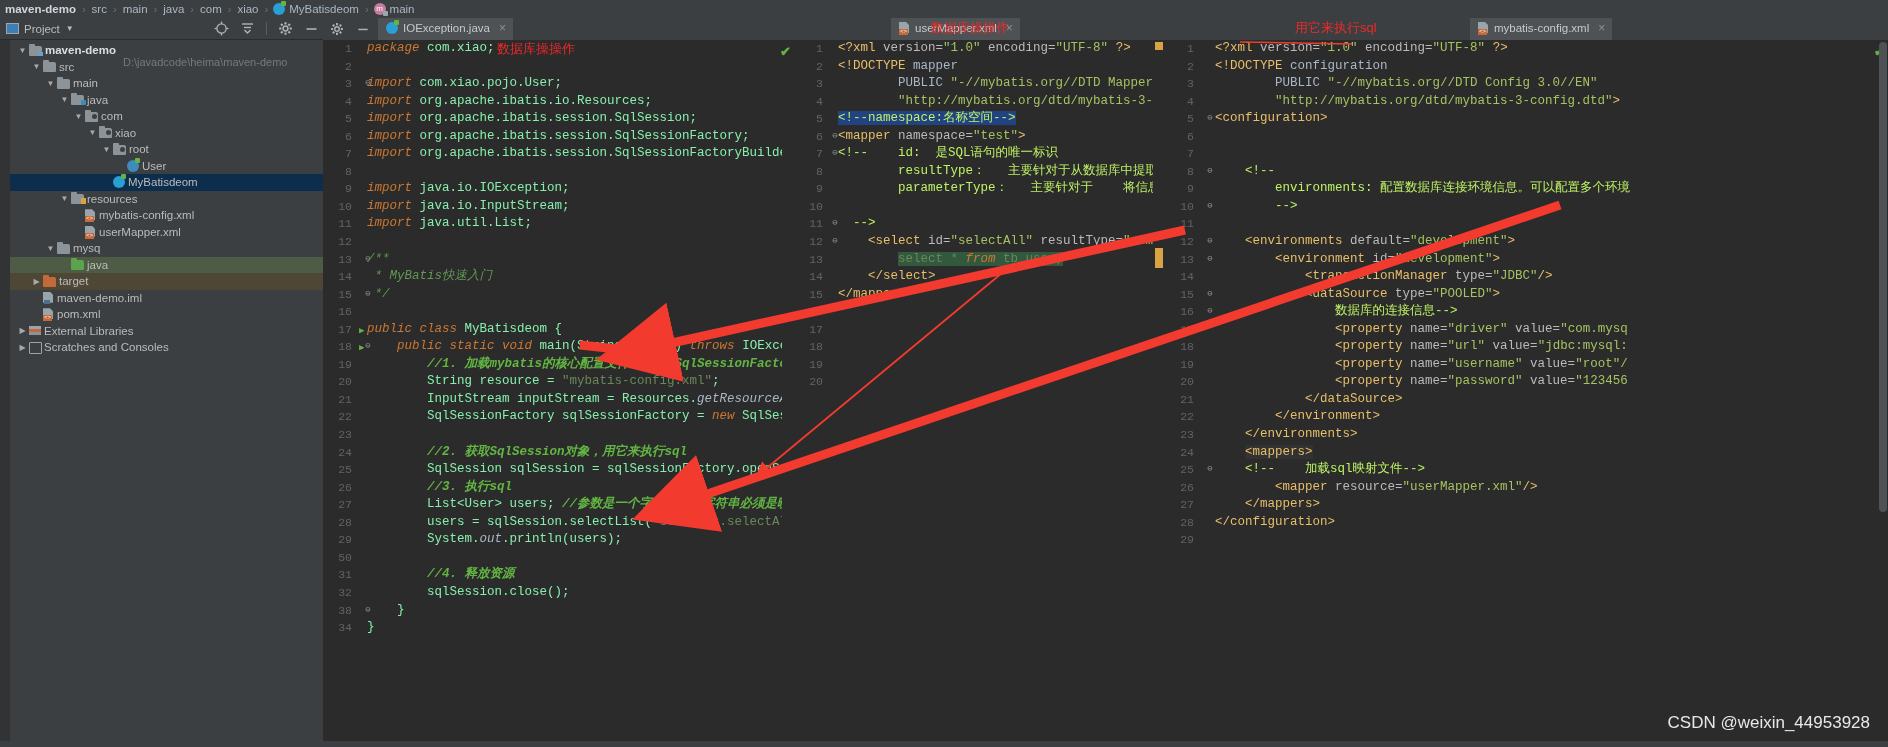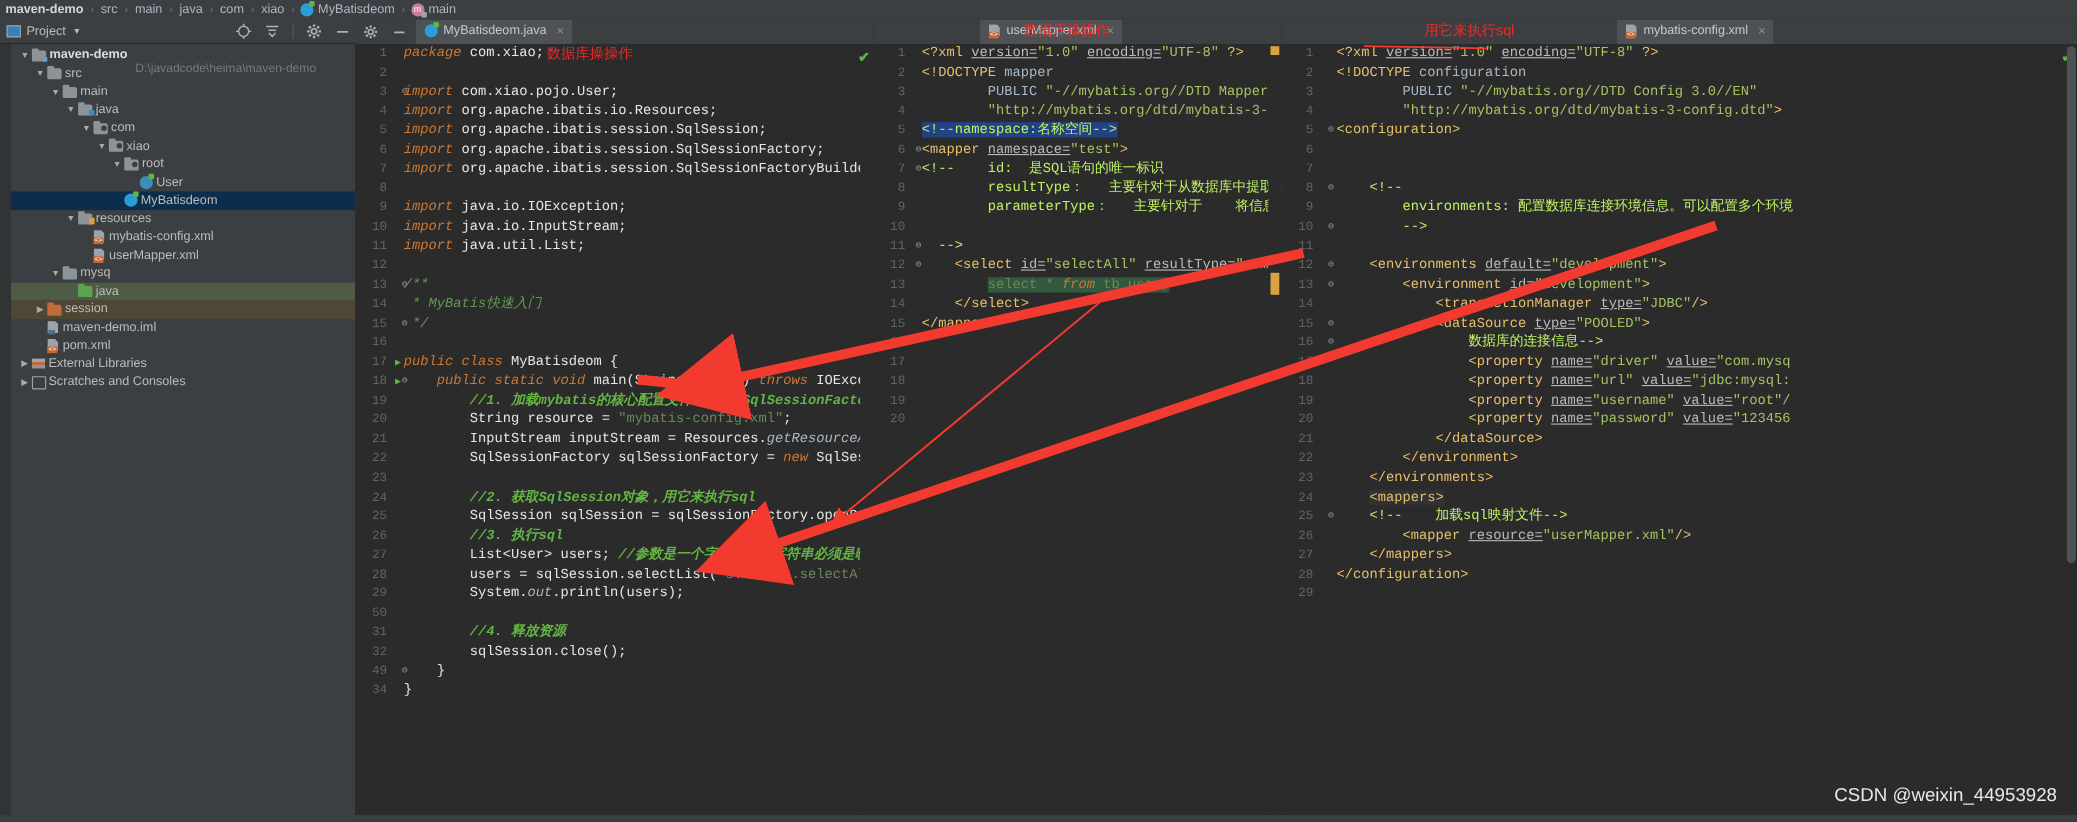--- a/index.html
+++ b/index.html
@@ -180,24 +180,24 @@
   .fold { height:17.55px; line-height:17.55px; text-align:center; color:#8d9296; font-size:9px; }
   .lines { position:absolute; top:0; height:100%; white-space:pre; }
   .ln { height:17.55px; line-height:17.55px; }
 
   
   .kw { color:#cc7832;font-style:italic; }
   .str { color:#6a8759; }
   .cmt { color:#808080; }
   .jdoc { color:#629755; font-style:italic; }
   .todo { color:#62b543; font-style:italic; font-weight:bold; }
-  .pl { color:#e5e5e5; }
+  .pl { color:#86efac; }
   .st { color:#a9b7c6; font-style:italic; }
   .tag { color:#e8bf6a; }
-  .attr { color:#bababa;text-decoration:underline; }
+  .attr { color:#bababa; }
   .aval { color:#a5c261; }
   .xcmt { color:#bef264; }
   .xtxt { color:#a9b7c6; }
   .green { color:#6a8759; }
 
   .run-mark { color:#62b543; font-size:9px; }
 
   .sel-hl { background:#214283; }
   .caret-ln { background:#323232; }
   .found-hl { background:#32593d; }
@@ -425,21 +425,21 @@
           <i></i>
         </span>
         <span class="lbl">java</span>
       </div>
       <div class="row sel-brown">
         <span style="display:inline-block;width:18px"></span>
         <span class="tw">▶</span>
         <span class="folder f-orange">
           <i></i>
         </span>
-        <span class="lbl">session</span>
+        <span class="lbl">target</span>
       </div>
       <div class="row ">
         <span style="display:inline-block;width:18px"></span>
         <span class="tw"></span>
         <span class="imlfile"></span>
         <span class="lbl">maven-demo.iml</span>
       </div>
       <div class="row ">
         <span style="display:inline-block;width:18px"></span>
         <span class="tw"></span>
@@ -481,21 +481,21 @@
               </svg>
           </div>
           <div class="tb-ic">
             <svg width="14" height="14" viewBox="0 0 15 15">
                 <line x1="2.5" y1="8" x2="12.5" y2="8" stroke="#afb1b3" stroke-width="1.6"></line>
               </svg>
           </div>
         </div>
         <div class="tab">
           <span class="cls-icon"></span>
-          <span>MyBatisdeom.java</span>
+          <span>IOException.java</span>
           <span class="x">×</span>
         </div>
       </div>
       <div class="code" id="code-0">
           <div class="lnum-col" style="width: 34px;">
             <div class="lnum">1</div>
             <div class="lnum">2</div>
             <div class="lnum">3</div>
             <div class="lnum">4</div>
             <div class="lnum">5</div>
@@ -519,21 +519,21 @@
             <div class="lnum">23</div>
             <div class="lnum">24</div>
             <div class="lnum">25</div>
             <div class="lnum">26</div>
             <div class="lnum">27</div>
             <div class="lnum">28</div>
             <div class="lnum">29</div>
             <div class="lnum">50</div>
             <div class="lnum">31</div>
             <div class="lnum">32</div>
-            <div class="lnum">49</div>
+            <div class="lnum">38</div>
             <div class="lnum">34</div>
           </div>
           <div class="fold-col" style="left: 34px;">
             <div class="fold"></div>
             <div class="fold"></div>
             <div class="fold">⊖</div>
             <div class="fold"></div>
             <div class="fold"></div>
             <div class="fold"></div>
             <div class="fold"></div>

